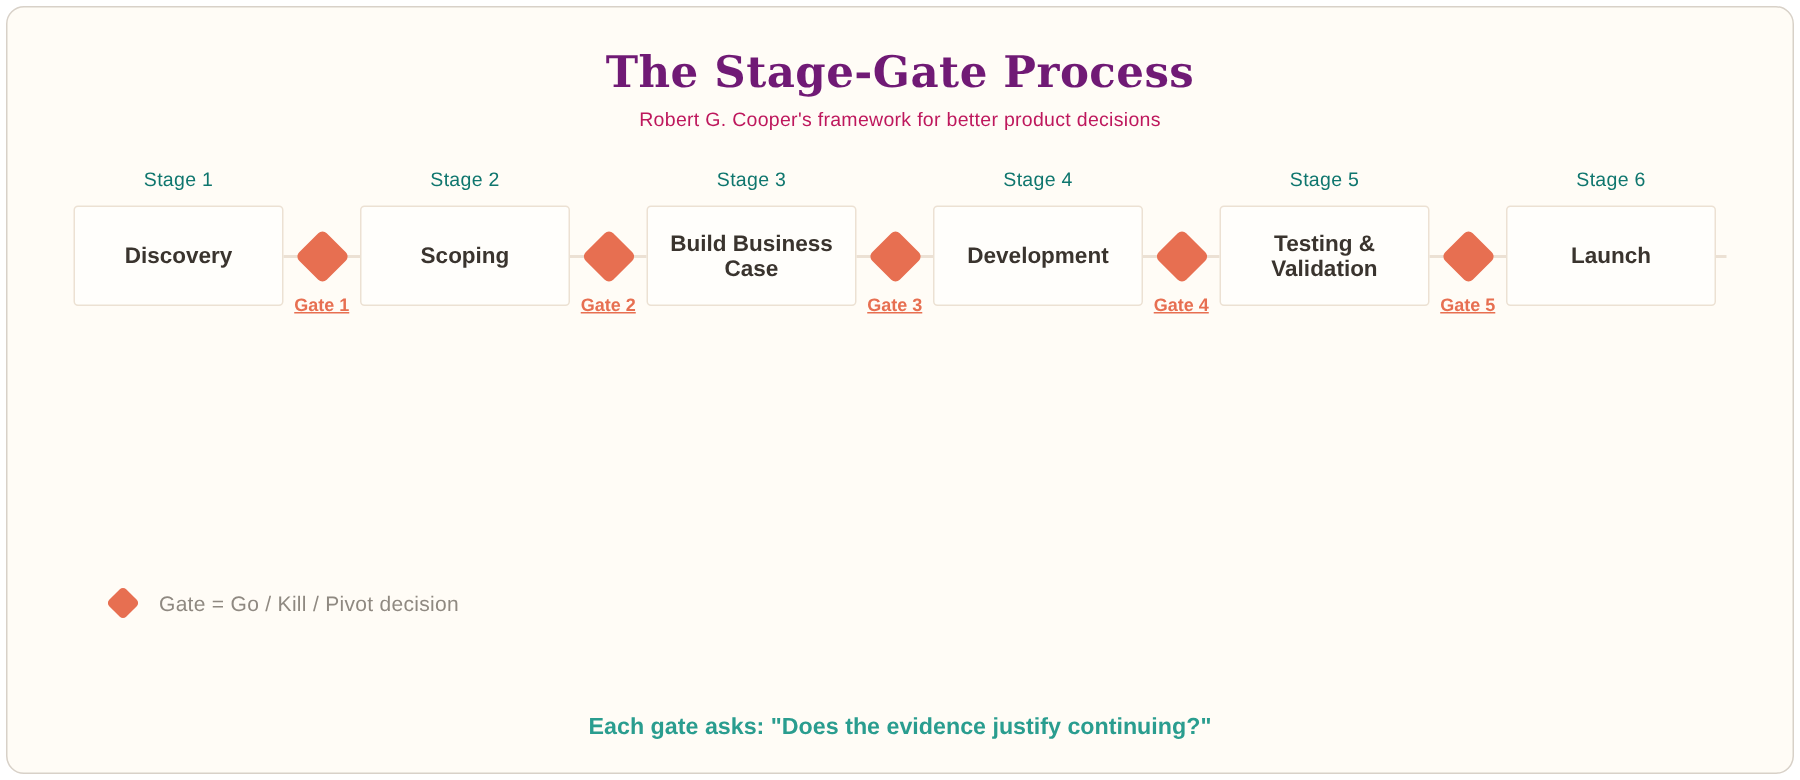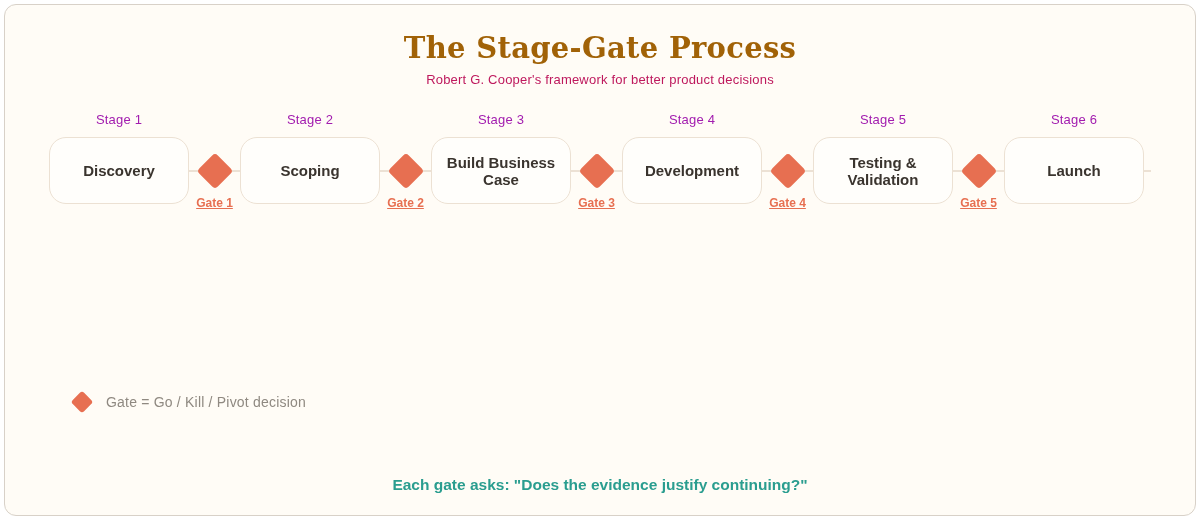--- a/index.html
+++ b/index.html
@@ -8,34 +8,34 @@
   .card {
     position:absolute; left:4px; top:4px; width:1192px; height:512px;
     background:#fffcf6; border:1.5px solid #d8d1c8; border-radius:12px;
     overflow:hidden;
   }
 
   
   .header { position:absolute; top:26px; left:0; width:100%; text-align:center; }
   .title {
     font-family:"DejaVu Serif", serif; font-weight:700; font-size:29px;
-    color:#a16207; letter-spacing:0.3px; line-height:34px;
+    color:#701a75; letter-spacing:0.3px; line-height:34px;
   }
   .subtitle { margin-top:7px; font-size:13px; color:#be185d; letter-spacing:0.2px; }
 
   
   .process-row {
     position:absolute; top:107px; left:0; right:0;
     display:flex; justify-content:center; align-items:flex-start;
   }
   .stage-col { width:140px; display:flex; flex-direction:column; align-items:center; }
-  .stage-label { height:18px; font-size:13px; color:#a21caf; letter-spacing:0.2px; }
+  .stage-label { height:18px; font-size:13px; color:#0f766e; letter-spacing:0.2px; }
   .stage-box {
     margin-top:7px; width:140px; height:67px;
-    background:#fffefb; border:1.5px solid #ece1d3; border-radius:17px;
+    background:#fffefb; border:1.5px solid #ece1d3; border-radius:3px;
     display:flex; align-items:center; justify-content:center; text-align:center;
     font-size:15px; font-weight:700; color:#3a342e; line-height:17px; padding:0 12px;
   }
   .gate-col { position:relative; width:51px; height:110px; }
   .gate-line { position:absolute; top:57.5px; left:0; right:0; height:2px; background:#ece1d4; }
   .gate-diamond {
     position:absolute; top:45.5px; left:50%; width:26px; height:26px;
     transform:translateX(-50%) rotate(45deg); transform-origin:center;
     background:#e76f51; border-radius:4px;
   }

